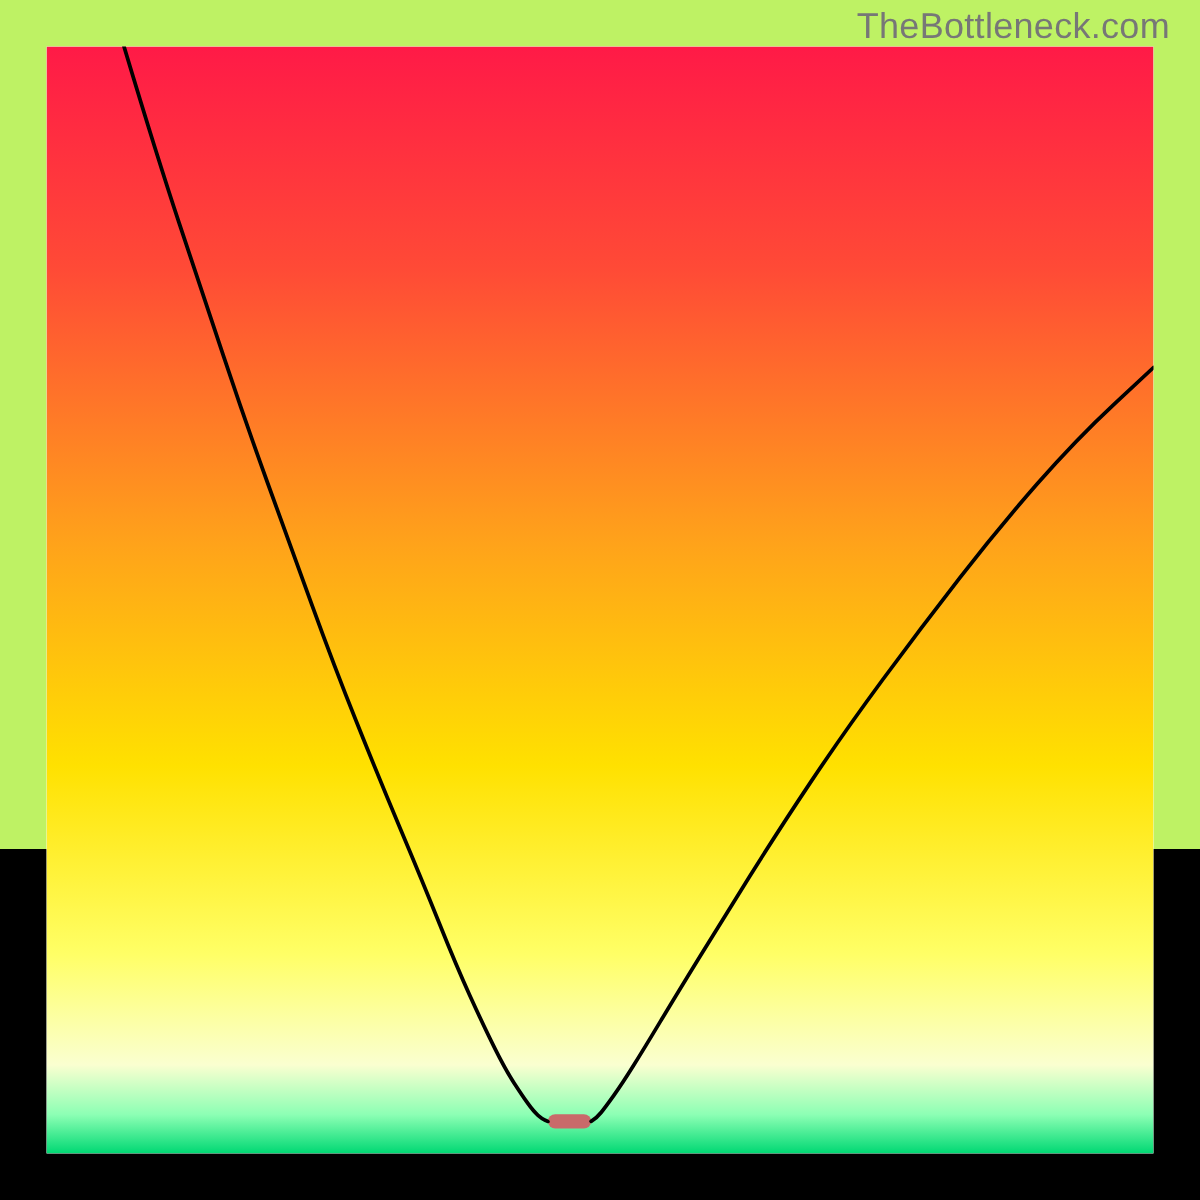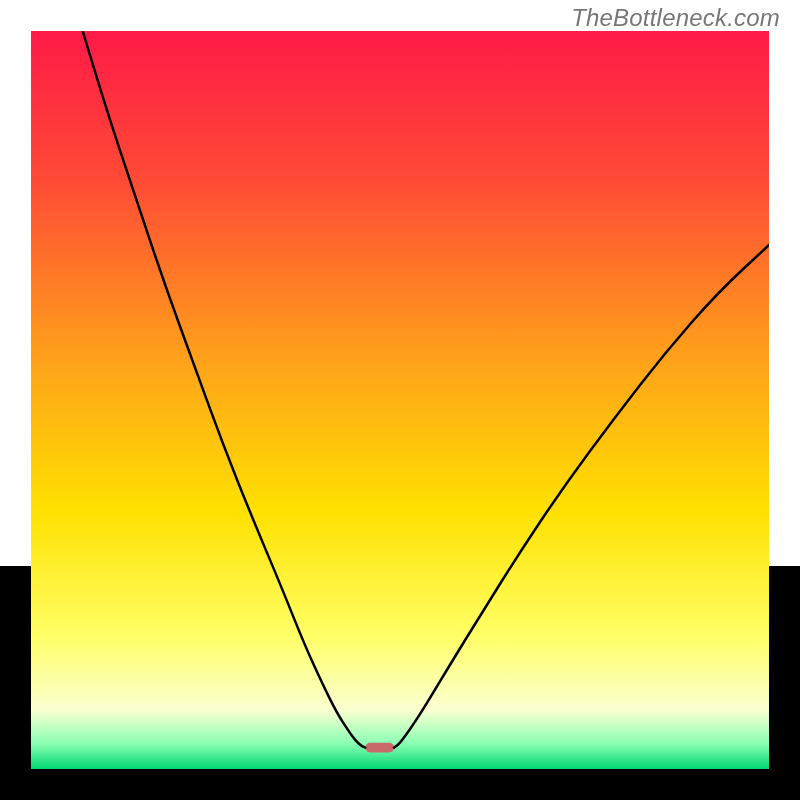--- a/index.html
+++ b/index.html
@@ -7,23 +7,22 @@
     padding: 0;
     width: 800px;
     height: 800px;
     background: #000;
     overflow: hidden;
     font-family: Arial, Helvetica, sans-serif;
   }
   .outer {
     width: 800px;
     height: 566px;
-    background: #ffffff;
+    background: #bef264;
     position: relative;
-    font-style: italic;
   }
   .attribution {
     position: absolute;
     top: 4px;
     right: 20px;
     color: #777;
     font-size: 24px;
     letter-spacing: 0.2px;
   }
   .plot {

